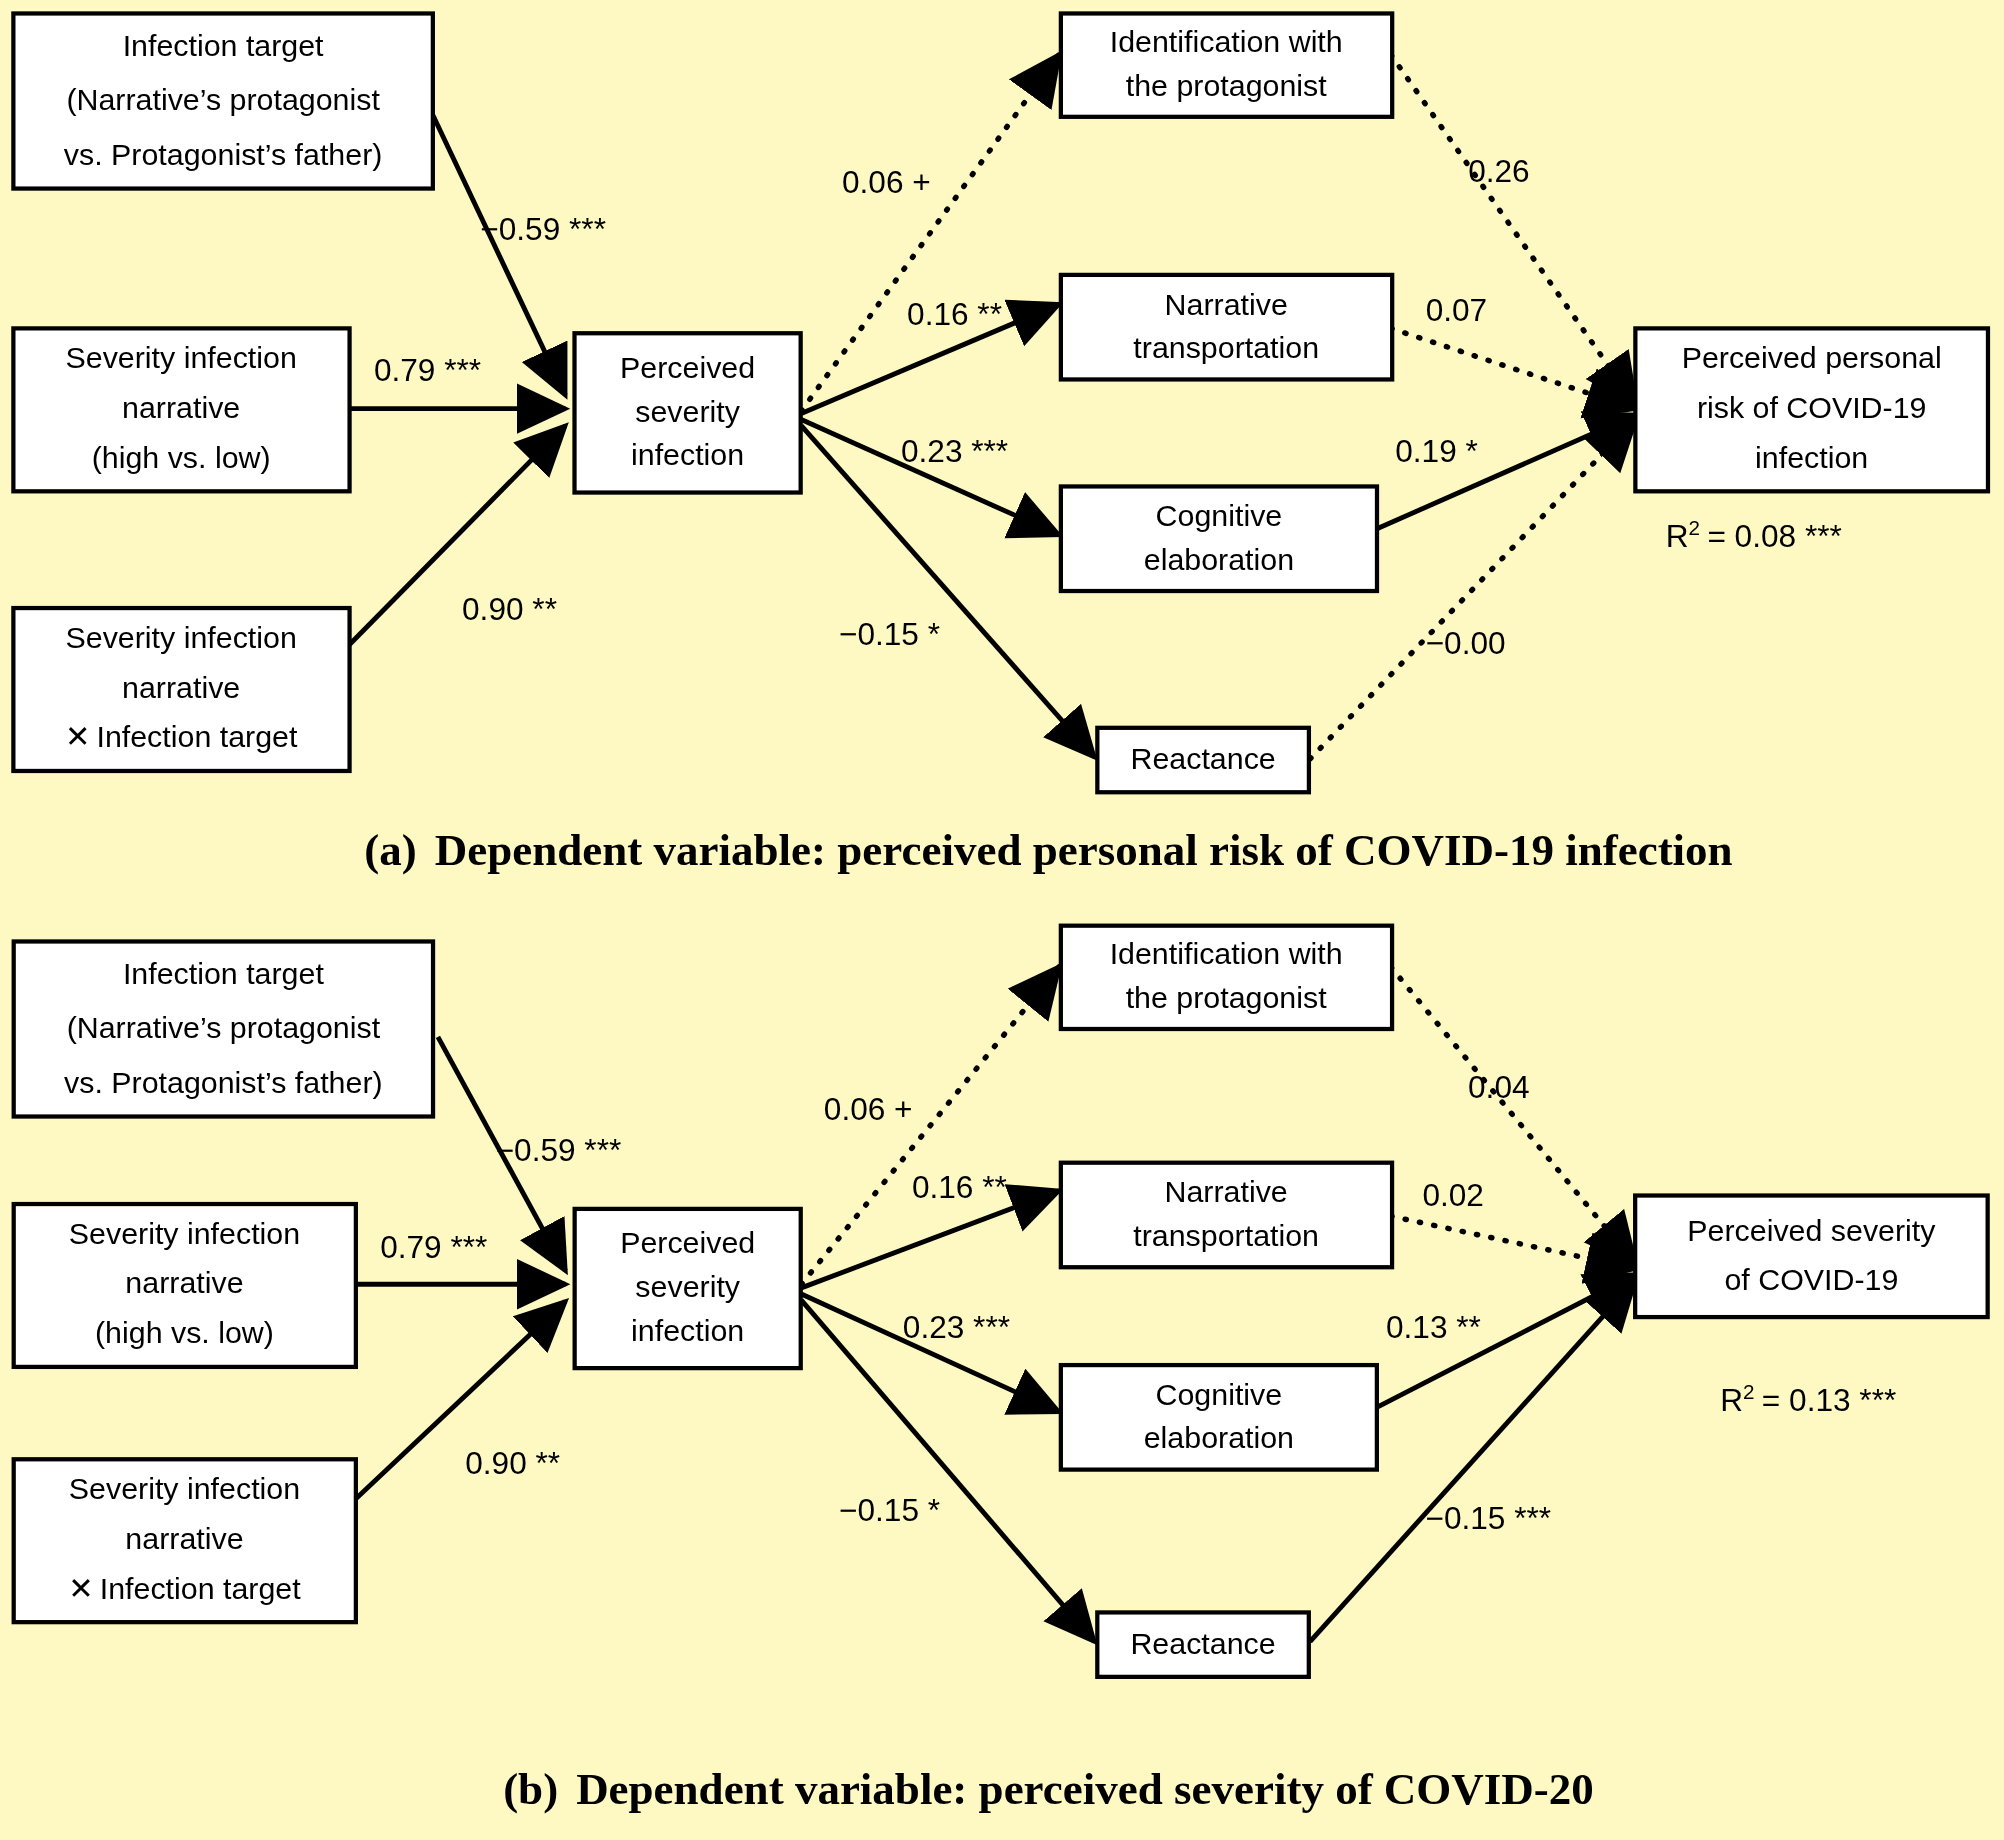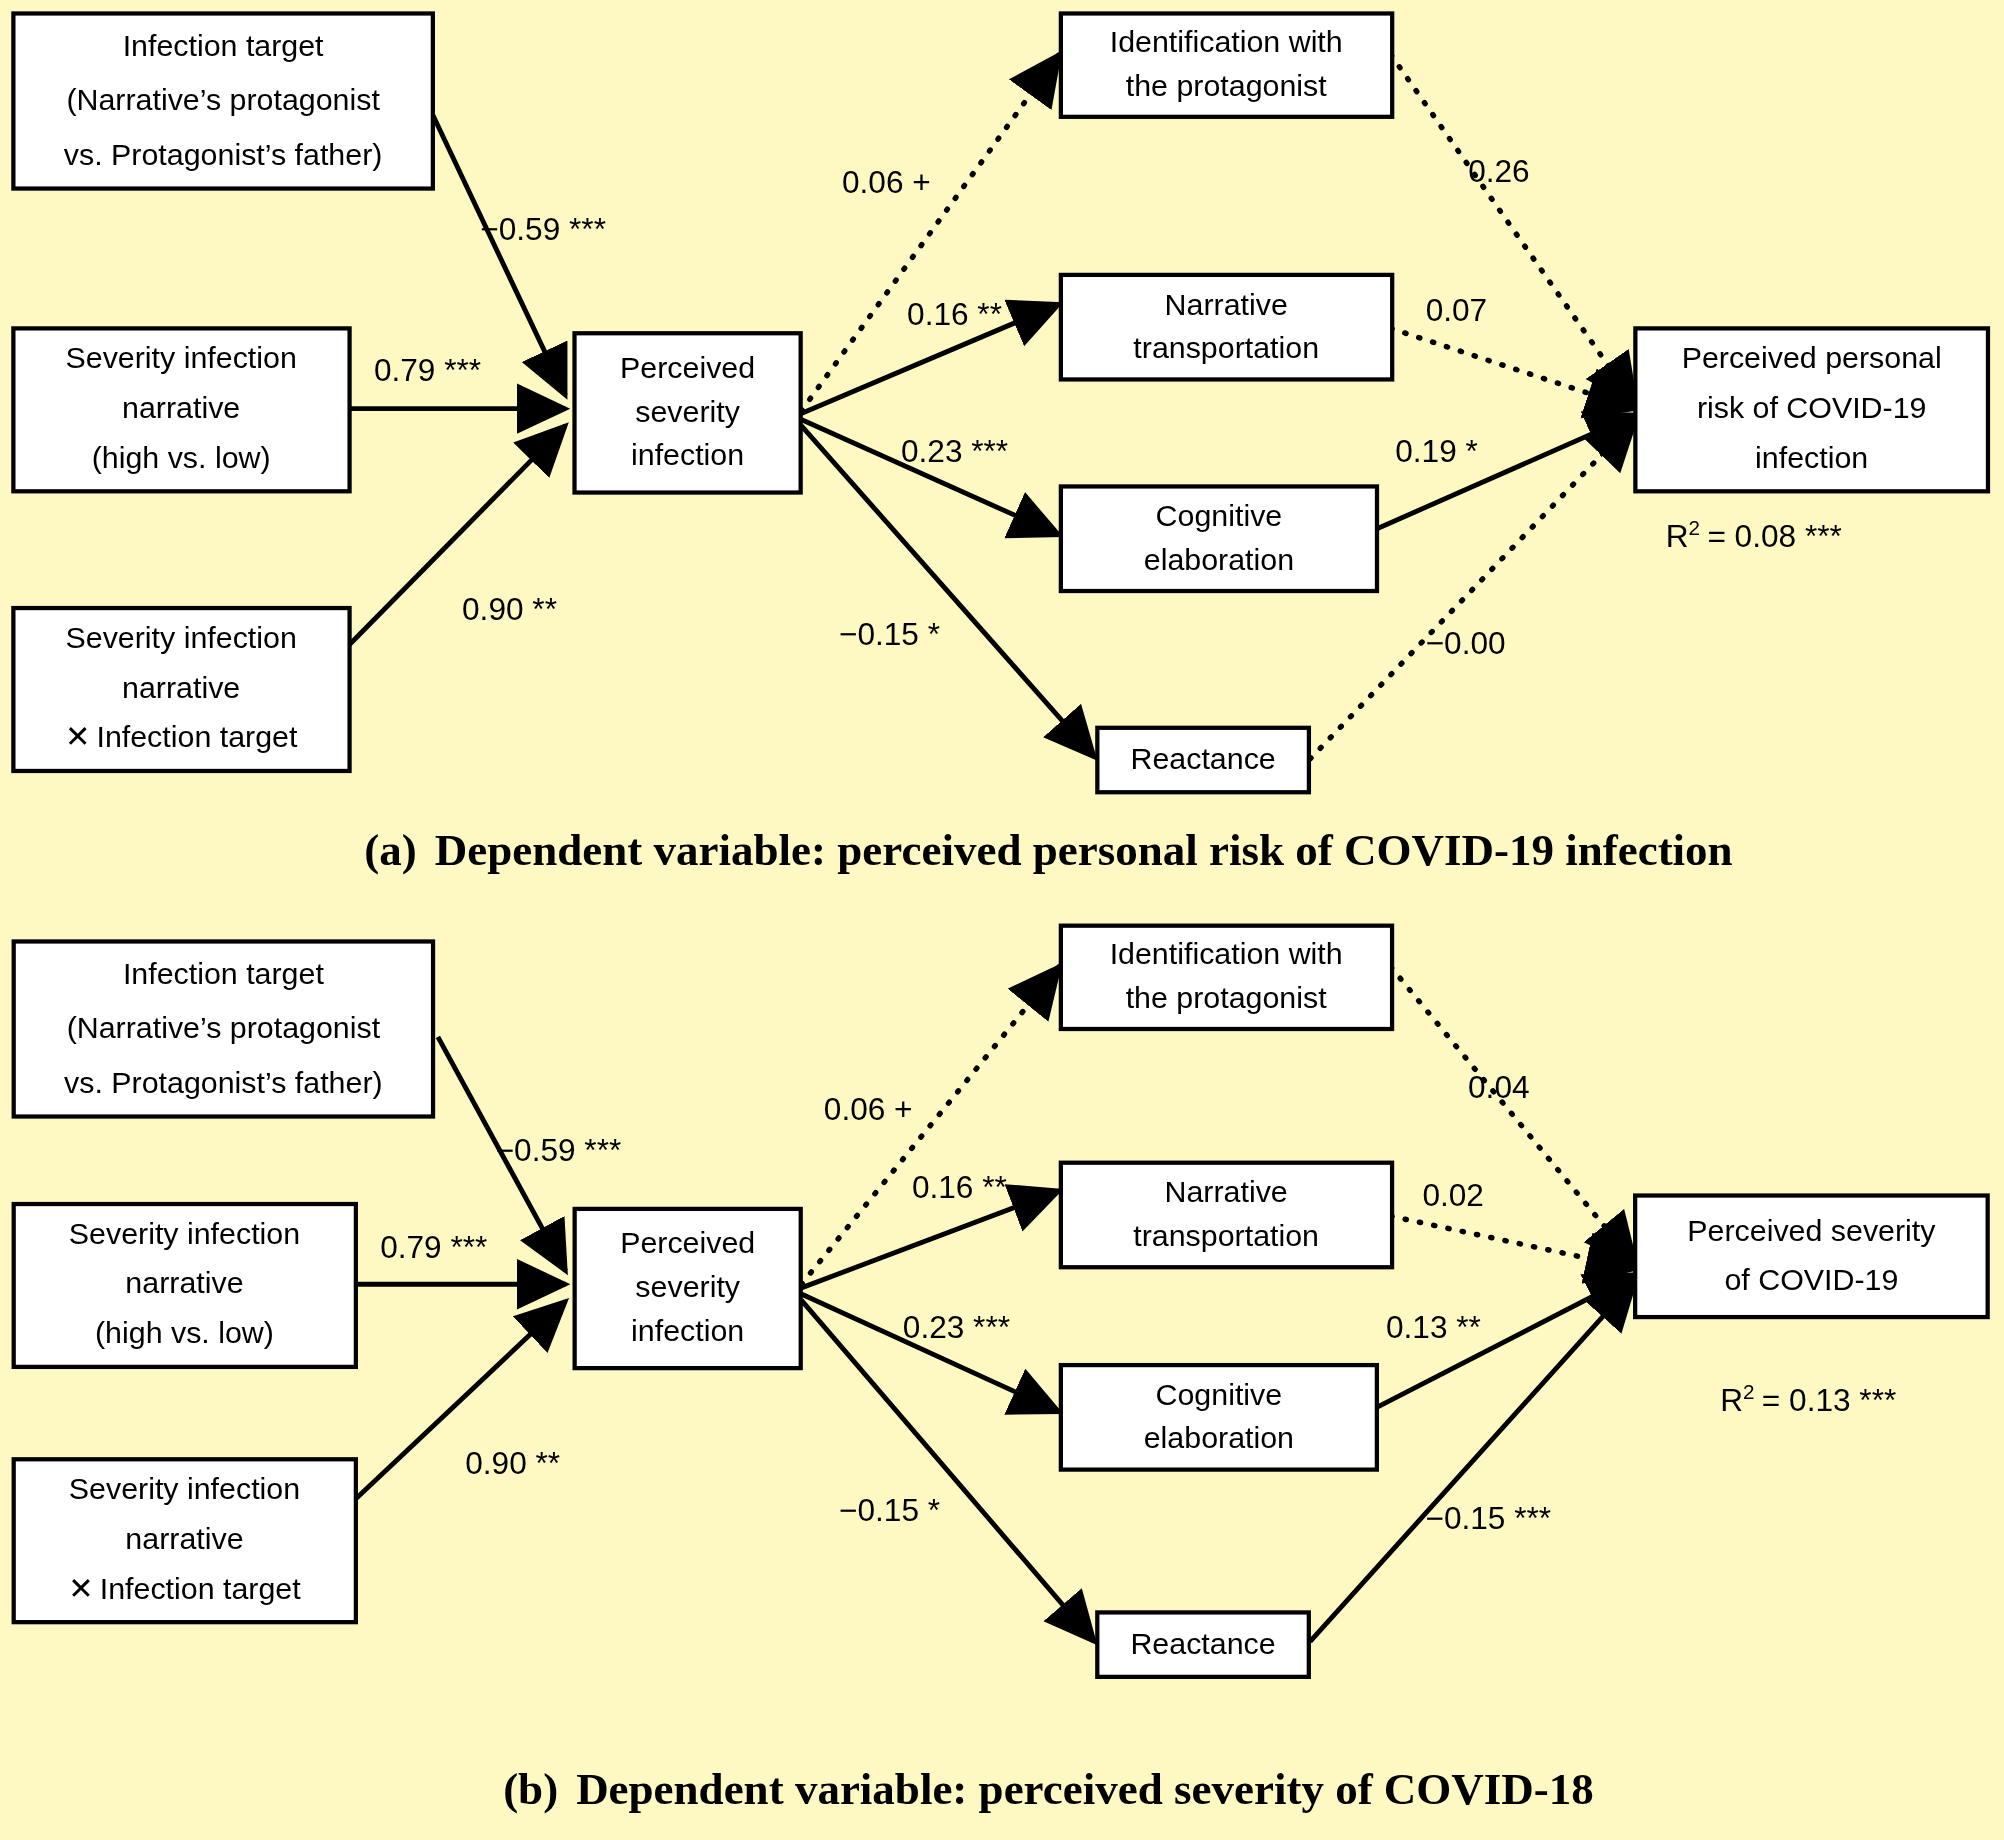--- a/index.html
+++ b/index.html
@@ -208,17 +208,17 @@
 
       <g>
         <text class="r2" x="2830" y="860">
           <tspan>R</tspan><tspan class="r2sup" dy="-20">2</tspan><tspan dy="20" dx="12">= 0.13 ***</tspan>
         </text>
       </g>
     </svg>
   </div>
 
   <div class="caption" id="caption-b">
-    <span class="cap-ix">(b)</span><span>Dependent variable: perceived severity of COVID-18</span>
+    <span class="cap-ix">(b)</span><span>Dependent variable: perceived severity of COVID-20</span>
   </div>
 
 </div>
 
 
 </body></html>

